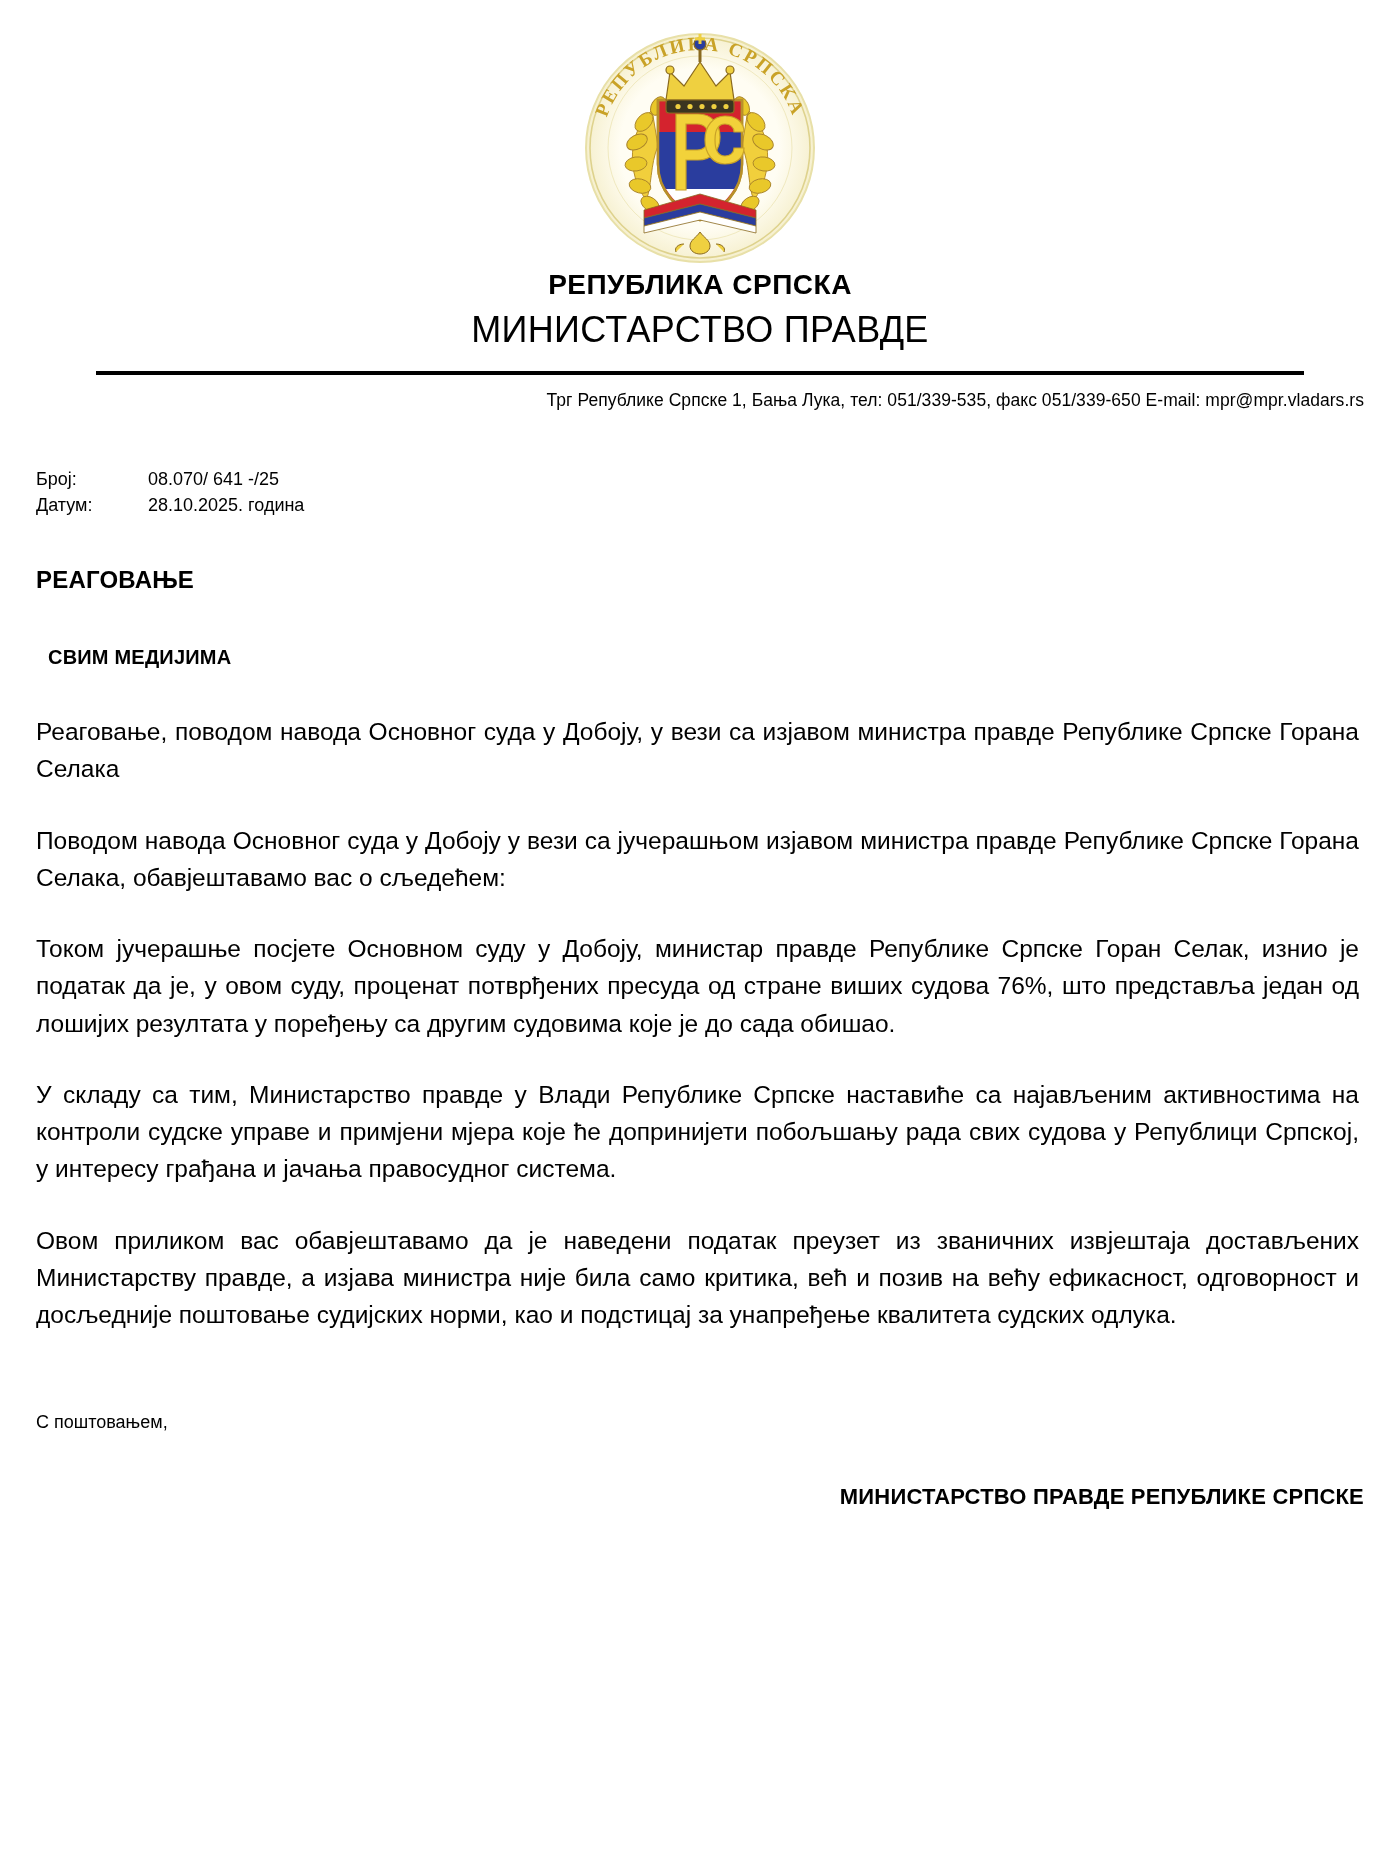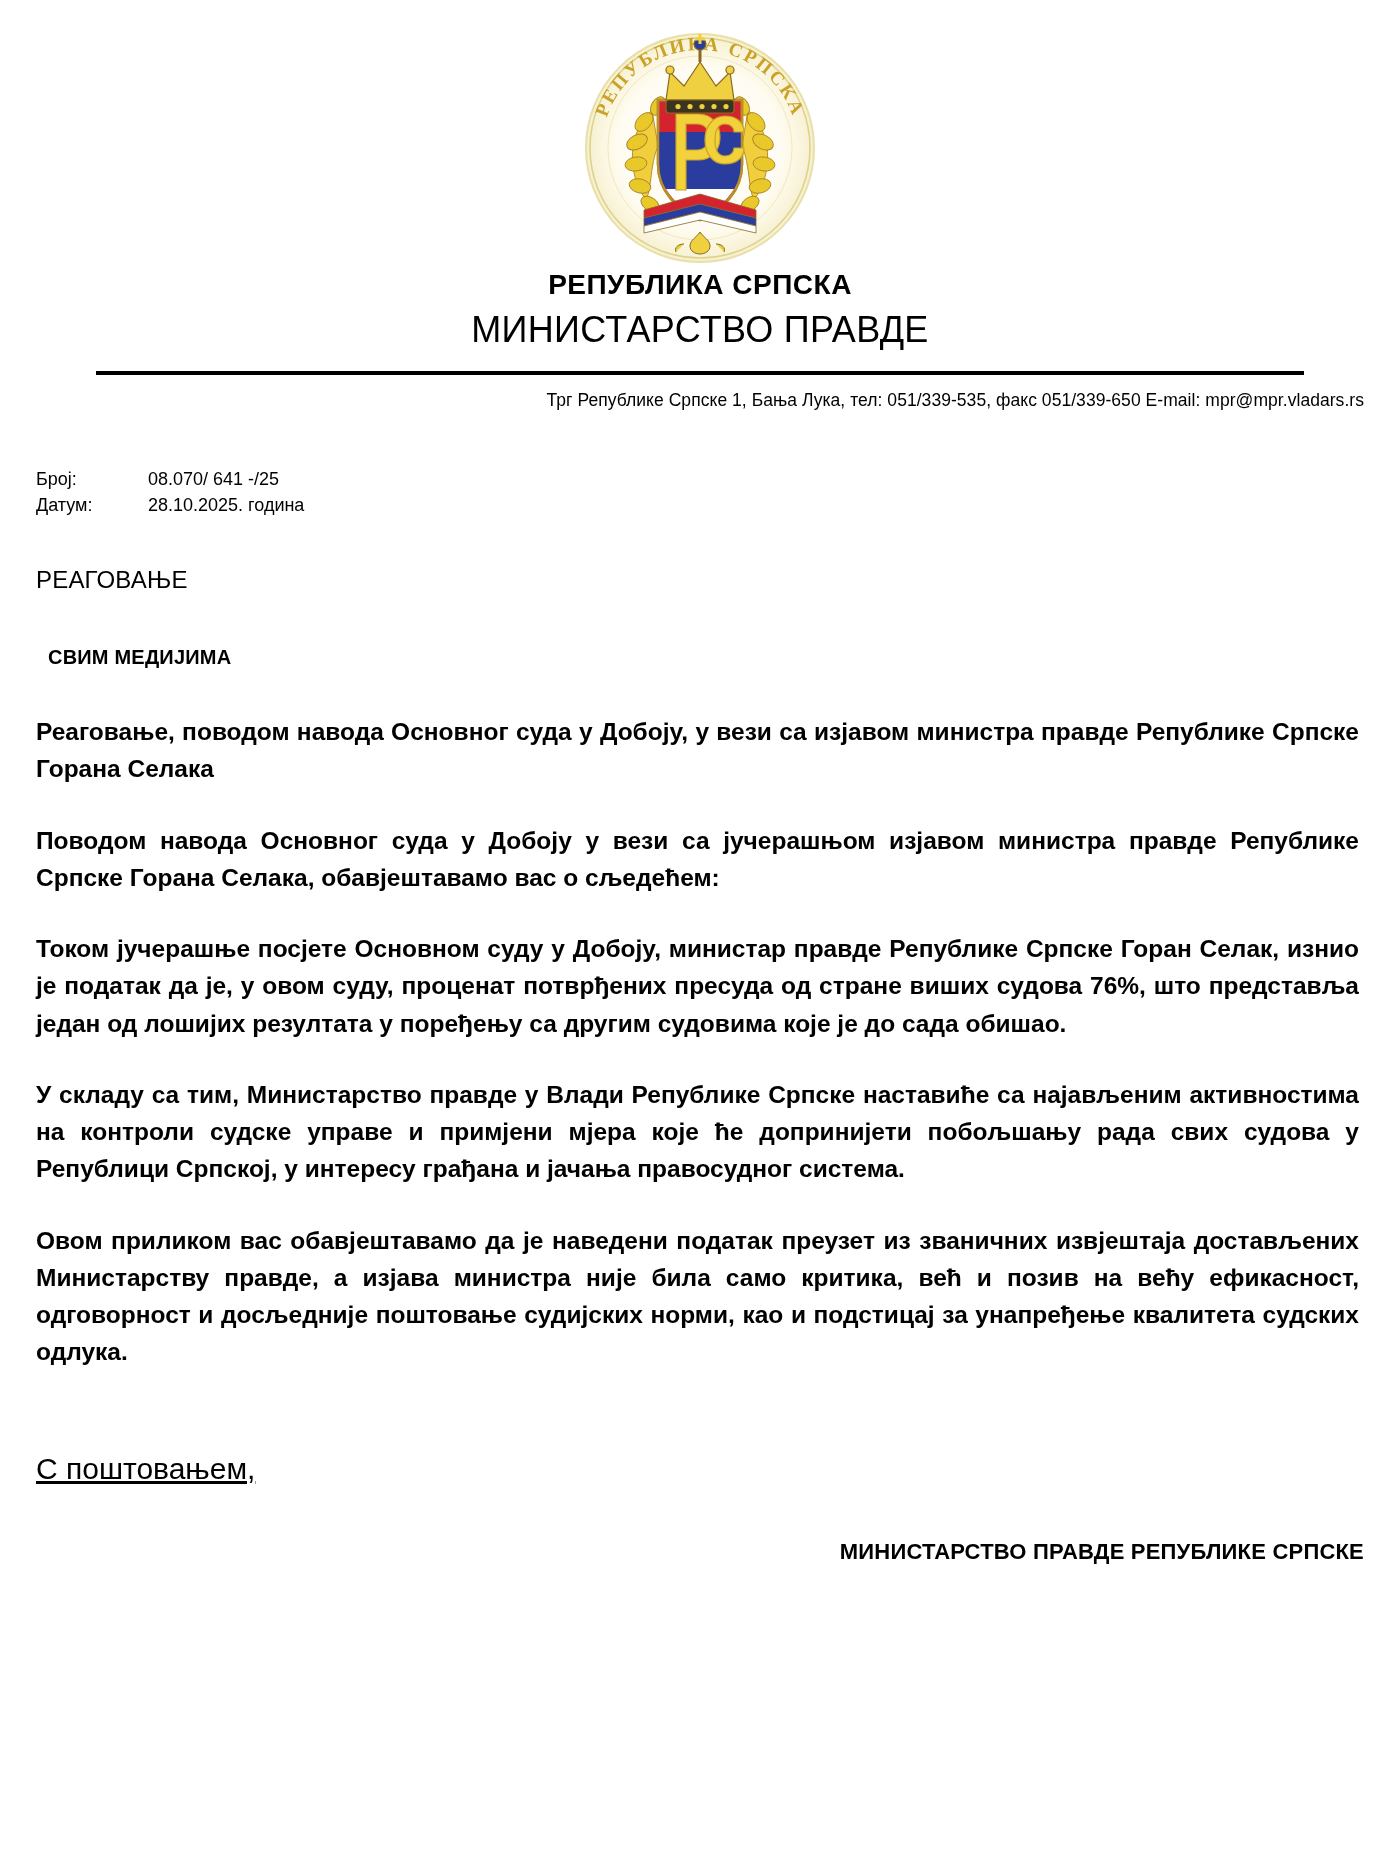--- a/index.html
+++ b/index.html
@@ -79,50 +79,48 @@
   }
   .meta-label {
     min-width: 112px;
     display: inline-block;
   }
   .meta-value { white-space: pre; }
 
   
   .kicker {
     font-size: 24px;
-    font-weight: normal;
+    font-weight: bold;
     margin-top: 48px;
     letter-spacing: 0.2px;
   }
   .addressee {
     font-size: 20px;
     font-weight: bold;
     margin-top: 52px;
     letter-spacing: 0.2px;
     margin-left: 12px;
   }
 
   
   .body-copy { margin-top: 44px; }
   .para {
     font-size: 24.5px;
     line-height: 1.52;
     text-align: justify;
     text-justify: inter-word;
     margin: 0 5px 34px 0;
-    font-weight: bold;
   }
   .para:last-child { margin-bottom: 0; }
 
   
   .closing {
     margin-top: 76px;
-    font-size: 30px;
+    font-size: 18px;
     line-height: 1.5;
-    text-decoration: underline;
   }
   .signature {
     margin-top: 48px;
     font-size: 22px;
     font-weight: bold;
     text-align: right;
     letter-spacing: 0.2px;
   }
 </style>
 </head>

